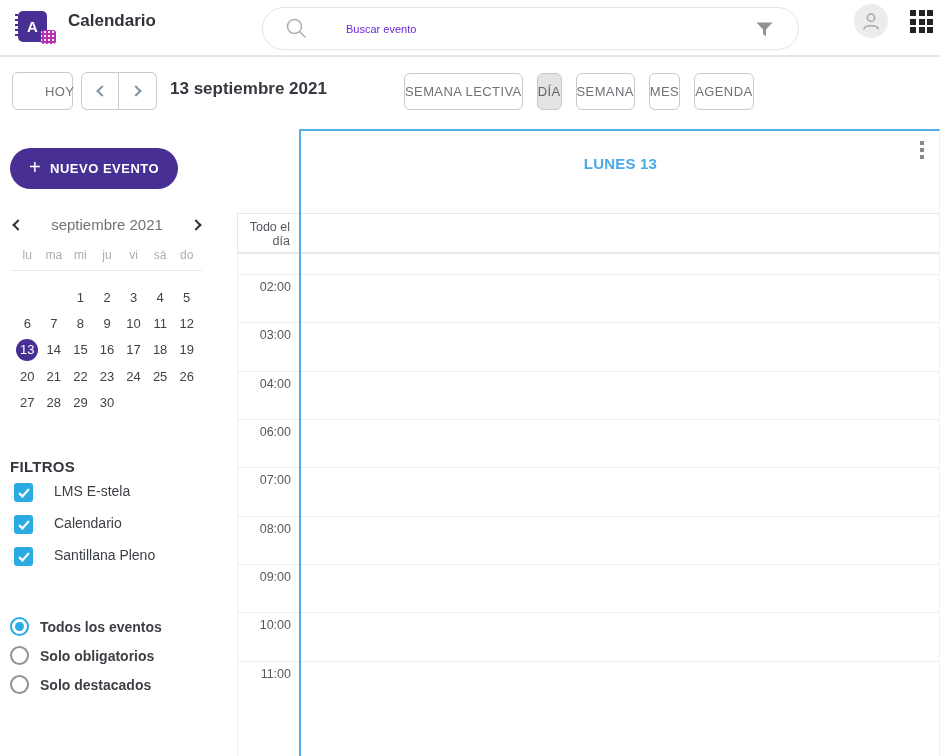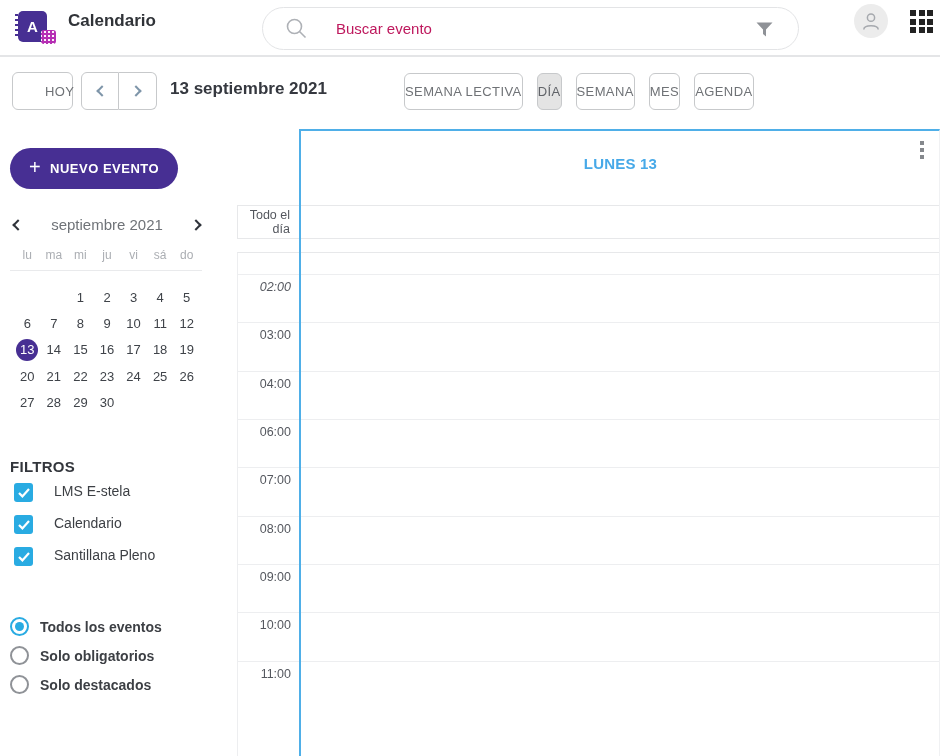--- a/index.html
+++ b/index.html
@@ -19,21 +19,21 @@
   .logo-book::before{ content:''; position:absolute; left:-3px; top:3px; bottom:3px; width:3px;
               background:repeating-linear-gradient(to bottom, var(--purple) 0 2px, transparent 2px 5px); }
   .logo-cal{ position:absolute; right:0; bottom:2px; width:15px; height:14px; background:#b62fb4;
               border-radius:3px;
               background-image:radial-gradient(circle, rgba(255,255,255,.95) 1px, transparent 1.4px);
               background-size:4px 4px; background-position:2px 4px; }
   .app-title{ position:absolute; left:68px; top:11px; font-size:17px; font-weight:600; color:#303338; }
   .search{ position:absolute; left:262px; top:7px; width:537px; height:43px; border:1px solid #e3e4e6;
            border-radius:22px; display:flex; align-items:center; background:#fff; }
   .search-icon{ margin-left:22px; display:flex; }
-  .search-text{ margin-left:28px; font-size:15px; color:#be185d; }
+  .search-text{ margin-left:38px; font-size:11px; color:#6d28d9; }
   .funnel{ position:absolute; right:25px; top:14px; display:flex; }
   .avatar{ position:absolute; left:854px; top:4px; width:34px; height:34px; border-radius:50%;
            background:#ececec; display:flex; align-items:center; justify-content:center; }
   .apps{ position:absolute; left:910px; top:10px; width:25px; height:25px; display:grid;
          grid-template-columns:repeat(3,6px); grid-template-rows:repeat(3,6px); gap:2.5px; }
   .apps span{ background:#232323; }
 
   
   .toolbar{ position:relative; height:68px; background:#fff; }
   .btn{ border:1px solid #c7c9cb; background:#fff; border-radius:6px; color:var(--txt-gray);
@@ -95,21 +95,21 @@
   .radio-row.selected .rdot{ border-color:var(--cyan); }
   .radio-row.selected .rdot::after{ content:''; position:absolute; left:3px; top:3px; width:9px;
          height:9px; border-radius:50%; background:var(--cyan); }
 
   
   .main{ position:absolute; left:237px; top:0; width:703px; height:631px; }
   .day-col{ position:absolute; left:62px; top:4px; right:0; bottom:0; border-left:2px solid var(--blue);
             border-top:2px solid var(--blue); border-right:1px solid #f0f1f3; pointer-events:none; }
   .day-header{ position:absolute; left:64px; right:0; top:30px; text-align:center; font-size:15px;
                font-weight:600; color:#47a9e8; letter-spacing:.2px; }
-  .allday-row{ position:absolute; left:0; right:0; top:80px; height:34px;
+  .allday-row{ position:absolute; left:0; right:0; top:88px; height:41px;
                border-top:1px solid var(--line2); border-bottom:1px solid var(--line2); display:flex; }
   .allday-gutter{ width:62px; border-left:1px solid var(--line2); display:flex; flex-direction:column;
                justify-content:center; align-items:flex-end; padding-right:9px; font-size:12.5px;
                color:#54575e; line-height:14px; }
   .time-grid{ position:absolute; left:0; right:0; top:127px; bottom:0; border-top:1px solid var(--line2);
               border-left:1px solid var(--line); overflow:hidden; }
   .time-row{ border-top:1px solid var(--line); position:relative; }
   .time-row:first-child{ border-top:none; }
   .time-label{ position:absolute; top:5px; right:calc(100% - 53px); font-size:12.5px; color:#55585f; }
   .time-gutter{ position:absolute; left:0; top:0; bottom:0; width:62px; }
@@ -290,21 +290,21 @@
   <div class="main">
     <div class="day-header">LUNES 13</div>
     <div class="allday-row">
       <div class="allday-gutter">
         <span>Todo el</span>
         <span>día</span>
       </div>
     </div>
     <div class="time-grid" id="time-grid">
         <div class="time-row" style="height: 21px;"></div>
-        <div class="time-row" style="height: 48.33px; font-style: italic;">
+        <div class="time-row" style="height: 48.33px;">
           <span class="time-label">02:00</span>
           <div class="time-gutter"></div>
         </div>
         <div class="time-row" style="height: 48.33px;">
           <span class="time-label">03:00</span>
           <div class="time-gutter"></div>
         </div>
         <div class="time-row" style="height: 48.33px;">
           <span class="time-label">04:00</span>
           <div class="time-gutter"></div>

